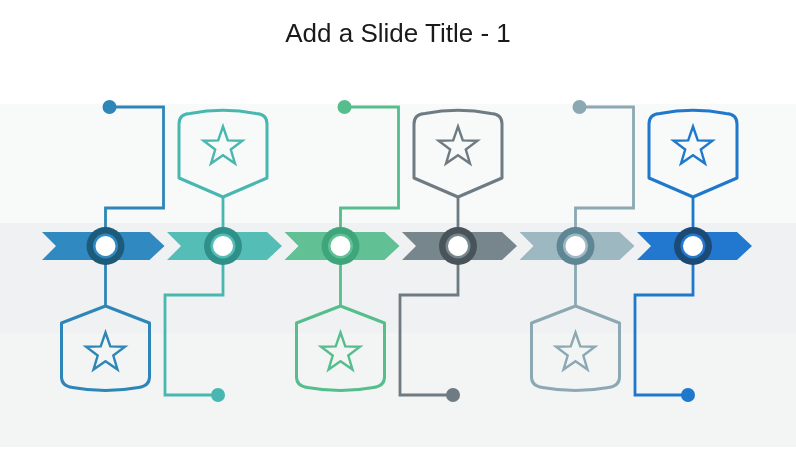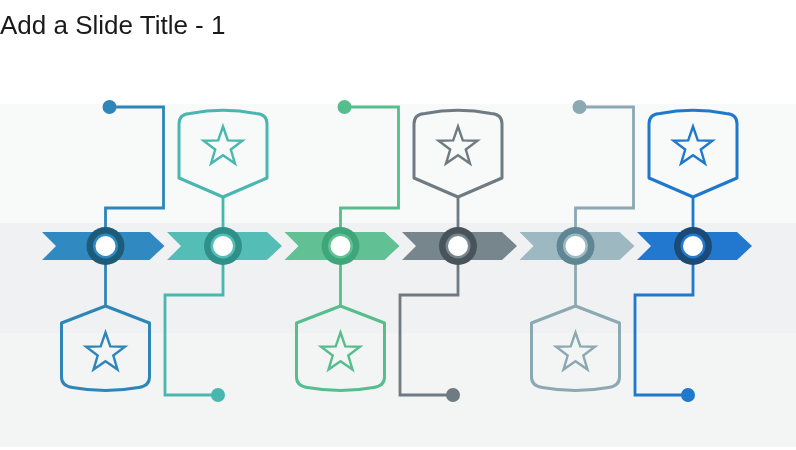--- a/index.html
+++ b/index.html
@@ -9,21 +9,21 @@
     overflow:hidden;
     background:#ffffff;
     font-family:"Liberation Sans", sans-serif;
   }
   .bg-band{position:absolute;left:0;width:796px;}
   .bg-band.b1{top:104px;height:119px;}
   .bg-band.b2{top:223px;height:110px;}
   .bg-band.b3{top:333px;height:114px;}
   .slide-title{
     position:absolute;top:10px;left:0;right:0;
-    margin:0;
+    margin:8px;text-align:center;
     font-size:26px;font-weight:400;color:#1a1a1a;
     font-family:"Liberation Sans", sans-serif;
   }
   svg.timeline{position:absolute;top:0;left:0;}
 </style>
 </head>
 <body>
 
 <div class="slide">
   <div class="bg-band b1" style="background: rgb(248, 249, 249);"></div>

